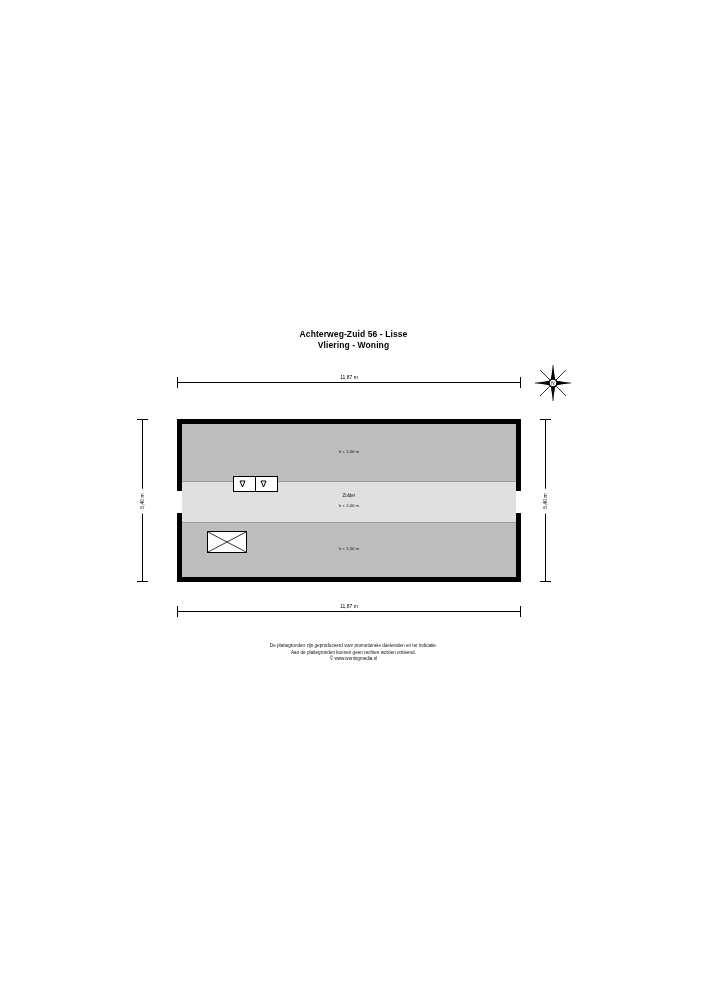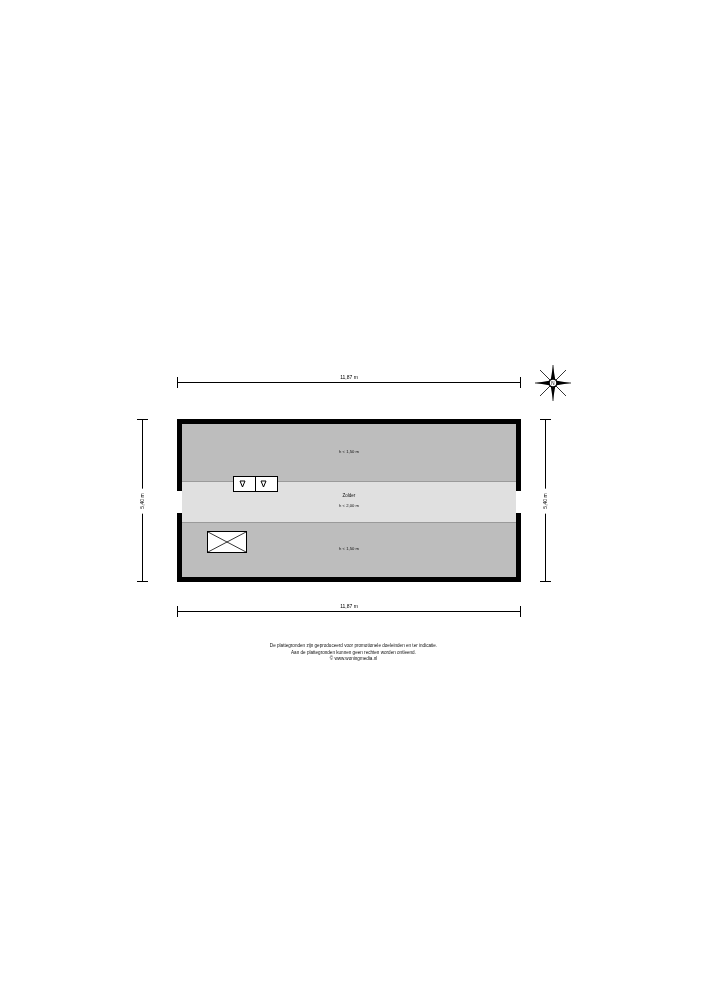--- a/index.html
+++ b/index.html
@@ -233,20 +233,22 @@
     line-height: 6.6px;
     color: #111;
   }
 </style>
 </head>
 <body>
 
 <div id="page">
 
   <div class="title-block">
+    <div class="title-line1">Achterweg-Zuid 56 - Lisse</div>
+    <div class="title-line2">Vliering - Woning</div>
   </div>
 
   <div class="compass">
     <svg width="40" height="40" viewBox="0 0 40 40">
       <g stroke="#000" stroke-width="0.8" fill="none">
         <line x1="20" y1="2" x2="20" y2="38"></line>
         <line x1="2" y1="20" x2="38" y2="20"></line>
         <line x1="7" y1="7" x2="33" y2="33"></line>
         <line x1="33" y1="7" x2="7" y2="33"></line>
       </g>

